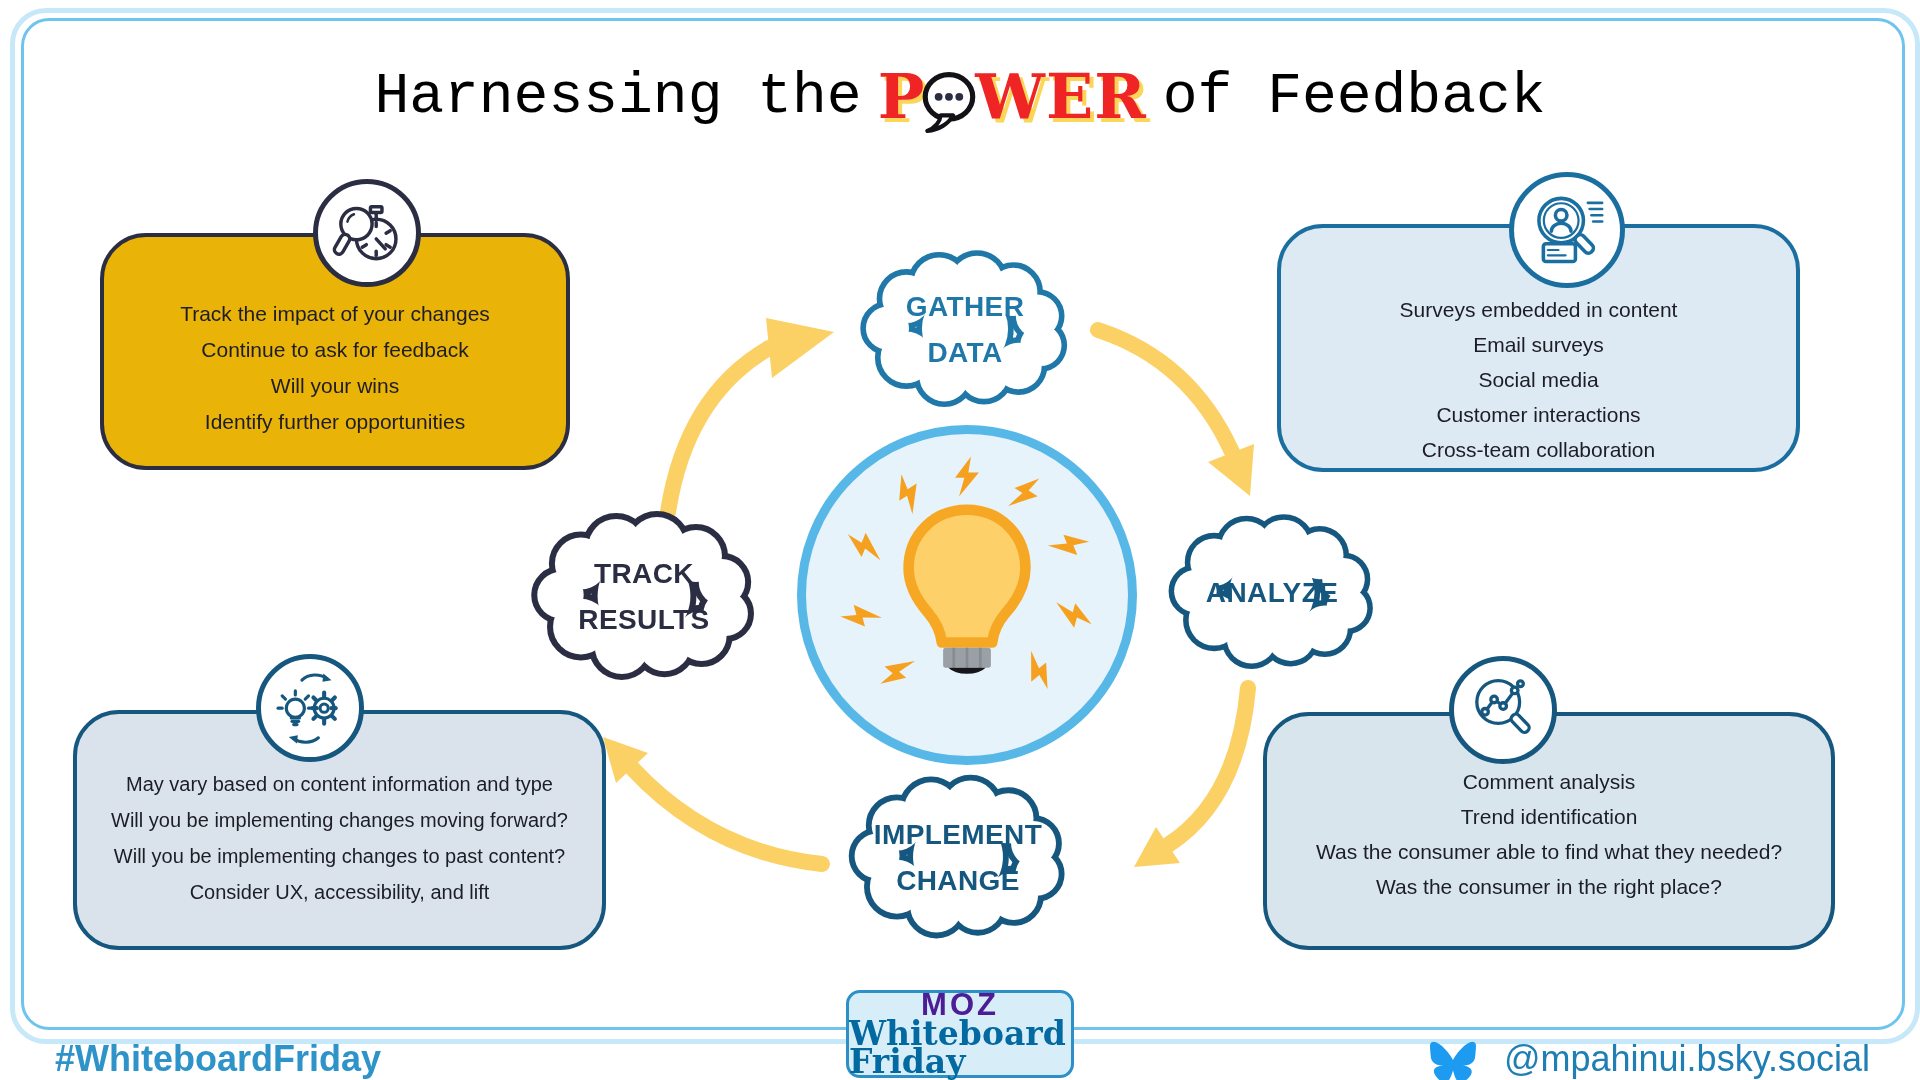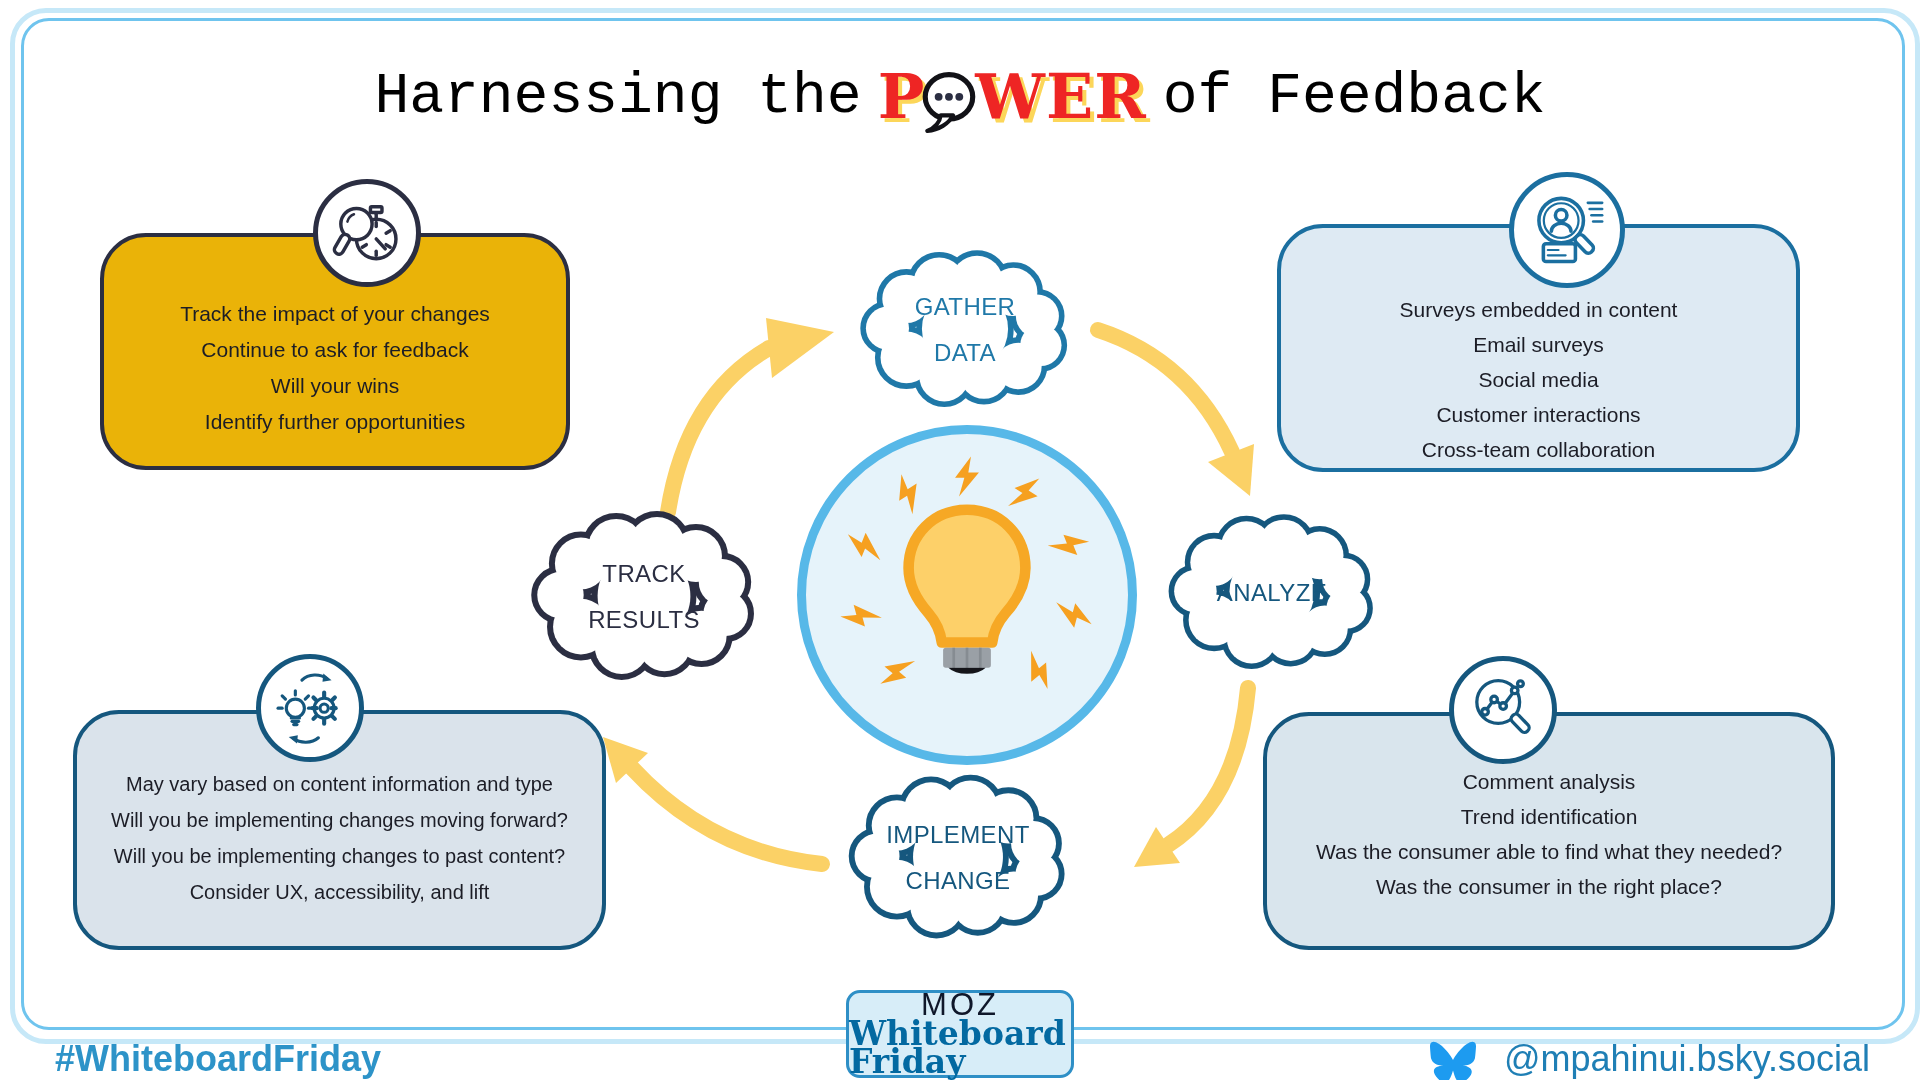--- a/index.html
+++ b/index.html
@@ -29,21 +29,21 @@
   .center-circle{left:797px;top:425px;width:340px;height:340px;box-sizing:border-box;
                  background:#e6f3fa;border:9px solid #57b8e8;border-radius:50%;z-index:2;}
   .bulb{position:absolute;left:15px;top:12px;width:292px;height:292px;}
 
   
   .cloud{z-index:3;}
   .cloud-svg{position:absolute;left:0;top:0;width:100%;height:100%;overflow:visible;}
   .cloud-edge{fill:#fff;stroke-width:13;}
   .cloud-fill{fill:#fff;stroke:none;}
   .cloud-label{position:absolute;inset:0;display:flex;flex-direction:column;align-items:center;
-               justify-content:center;font-weight:normal;font-size:24px;line-height:33px;letter-spacing:.4px;gap:13px;}
+               justify-content:center;font-weight:bold;font-size:28px;line-height:33px;letter-spacing:.4px;gap:13px;}
   #cloud-gather{left:843px;top:248px;width:244px;height:162px;}
   #cloud-gather .cloud-edge{stroke:#1f78a8;} #cloud-gather .cloud-label{color:#1f78a8;}
   #cloud-analyze{left:1148px;top:512px;width:248px;height:160px;}
   #cloud-analyze .cloud-edge{stroke:#15577e;} #cloud-analyze .cloud-label{color:#15577e;}
   #cloud-implement{left:833px;top:772px;width:250px;height:170px;}
   #cloud-implement .cloud-edge{stroke:#15577e;} #cloud-implement .cloud-label{color:#15577e;}
   #cloud-track{left:515px;top:508px;width:258px;height:176px;}
   #cloud-track .cloud-edge{stroke:#2b2e42;} #cloud-track .cloud-label{color:#2b2e42;}
 
   
@@ -69,21 +69,21 @@
   
   .footer-left{left:55px;top:1038px;height:42px;display:flex;align-items:center;z-index:6;
                font-size:36px;font-weight:bold;color:#2d93c8;}
   .footer-right{right:50px;top:1038px;height:42px;display:flex;align-items:center;gap:28px;z-index:6;
                 font-size:36px;color:#1f7fb5;}
   .bsky{width:46px;height:41px;}
 
   .moz-badge{left:846px;top:990px;width:228px;height:88px;box-sizing:border-box;background:#d7edf8;
              border:3px solid #2e8fc6;border-radius:14px;z-index:7;display:flex;flex-direction:column;
              align-items:center;justify-content:center;}
-  .moz-logo{font-weight:normal;font-size:31px;letter-spacing:3px;color:#0f172a;line-height:30px;}
+  .moz-logo{font-weight:bold;font-size:31px;letter-spacing:3px;color:#4c1d95;line-height:30px;}
   .moz-series{font-family:"DejaVu Serif","Liberation Serif",serif;font-weight:bold;
               font-size:33px;color:#0369a1;line-height:28px;}
   .moz-doodle{width:160px;height:20px;margin-top:2px;}
 </style>
 </head>
 <body>
 
 <svg width="0" height="0" style="position:absolute">
   <defs>
     <g id="cloudShape">

